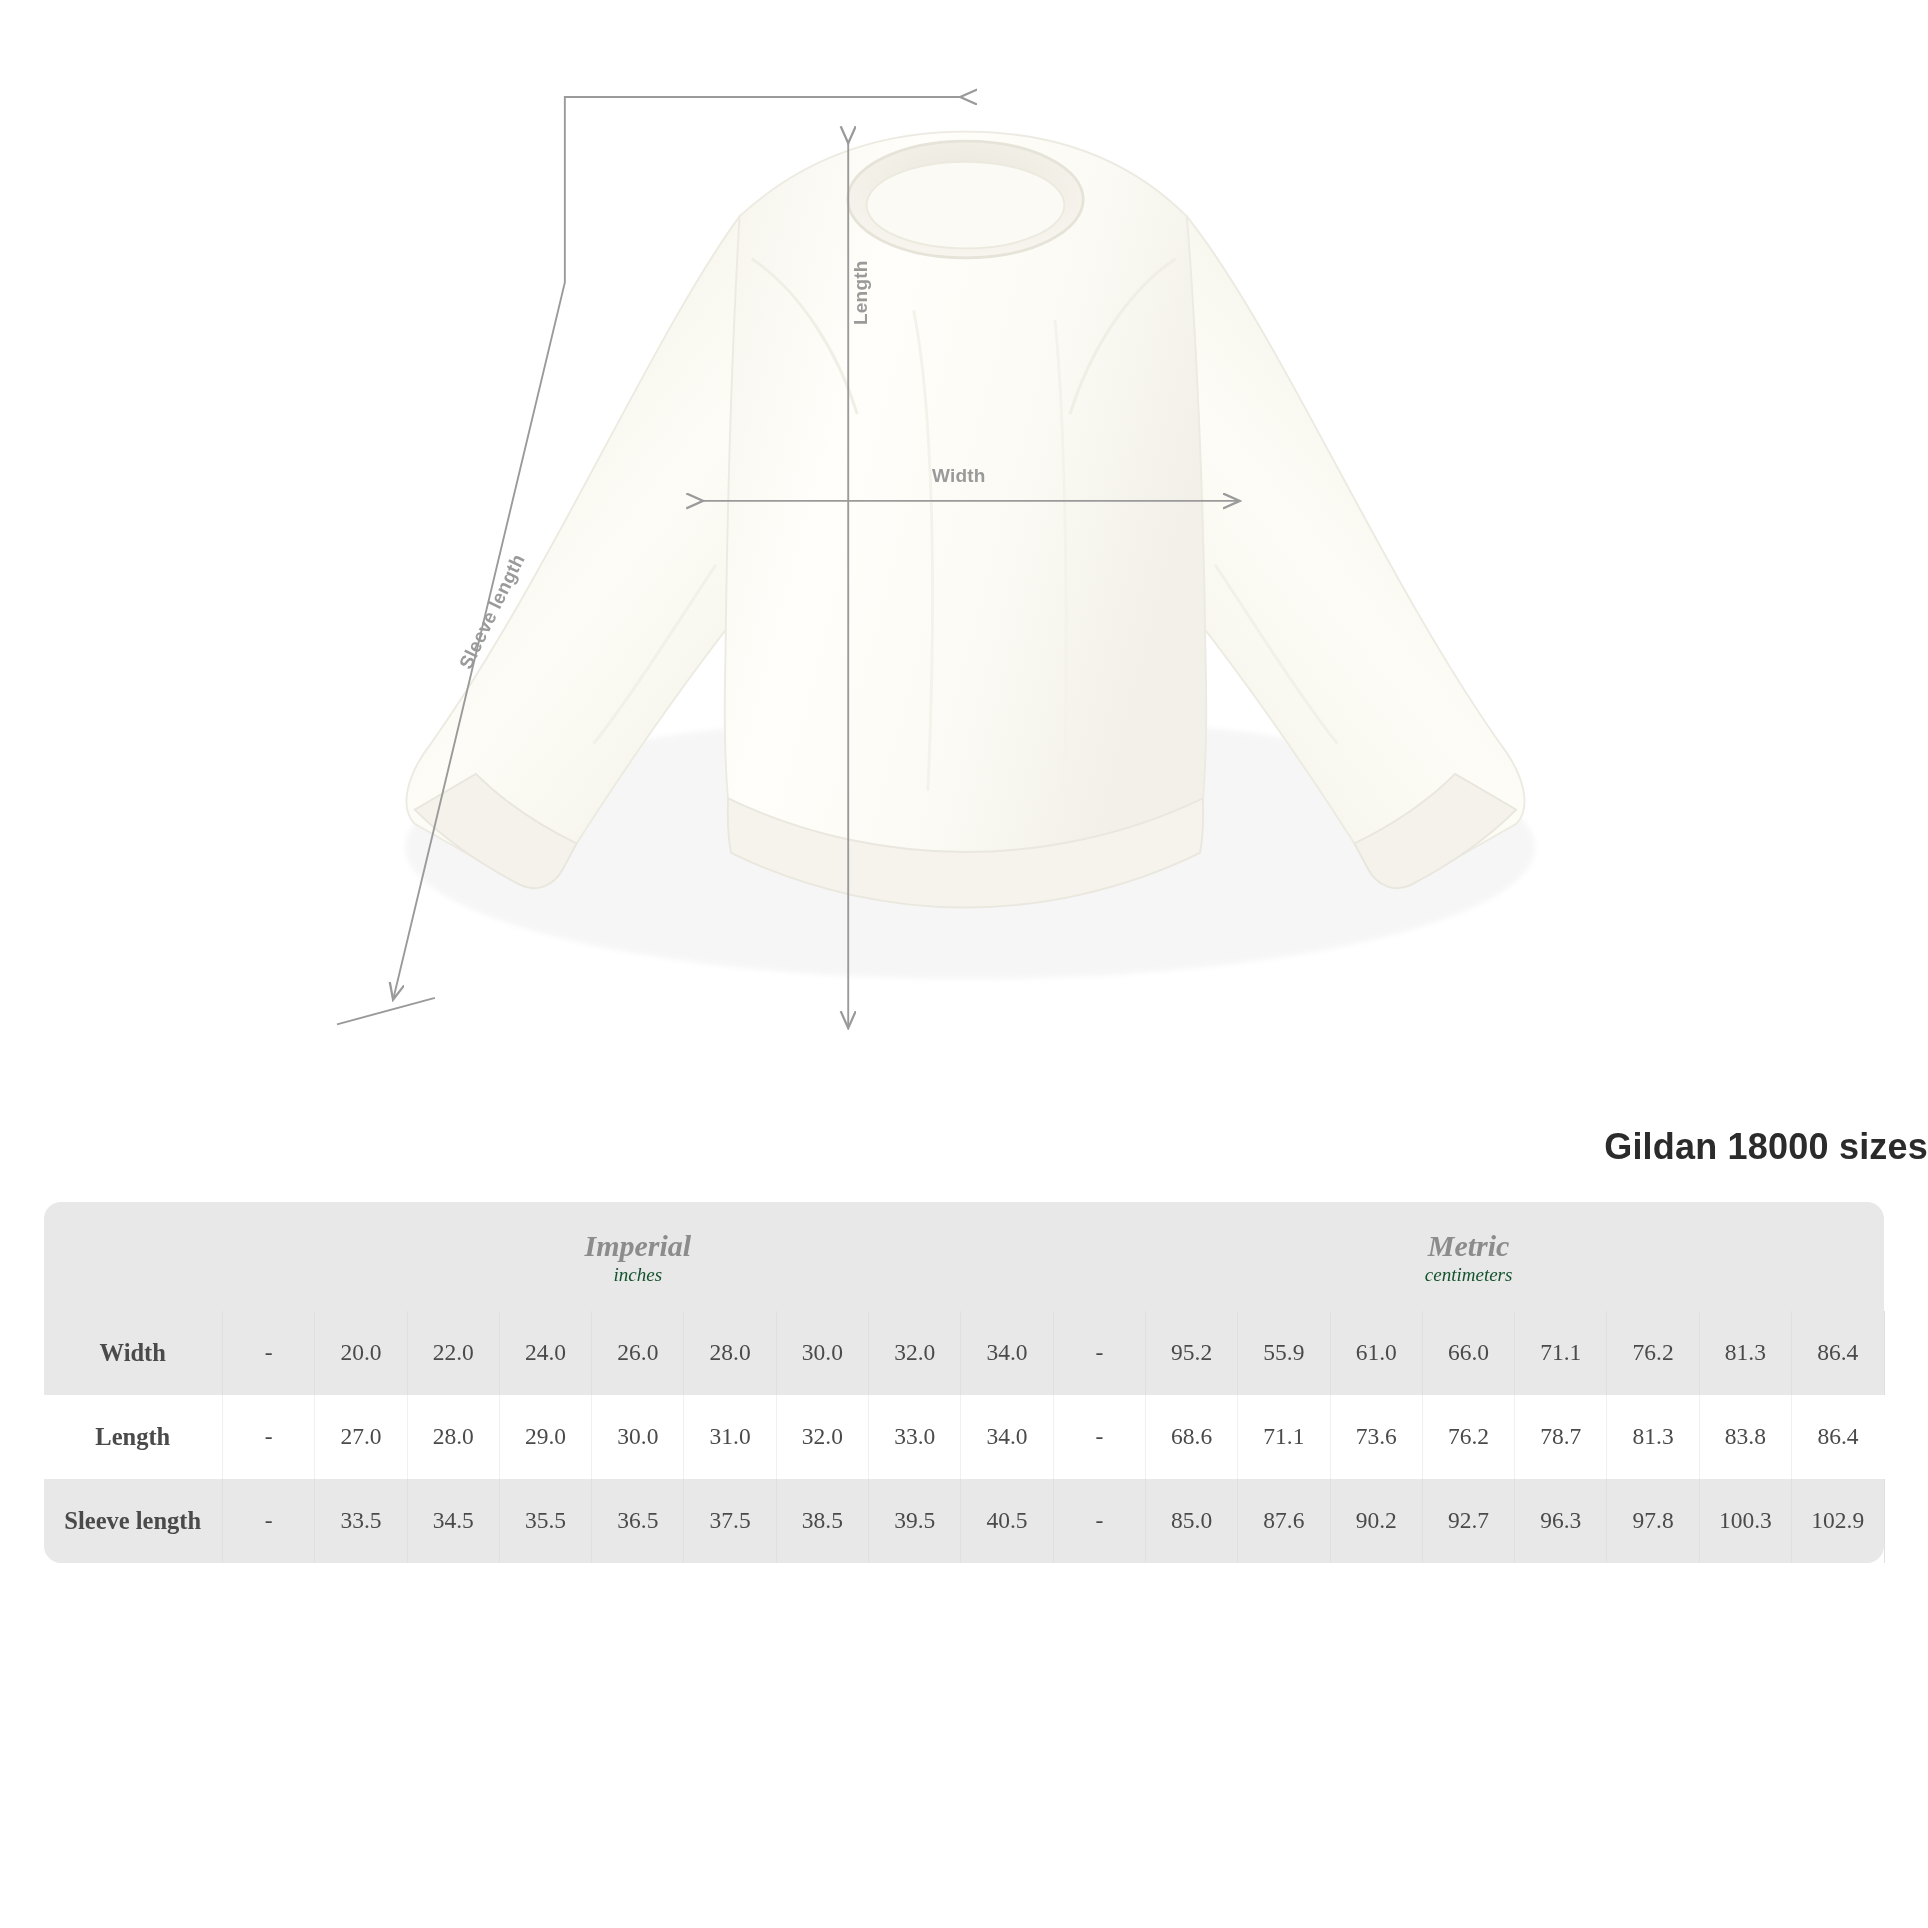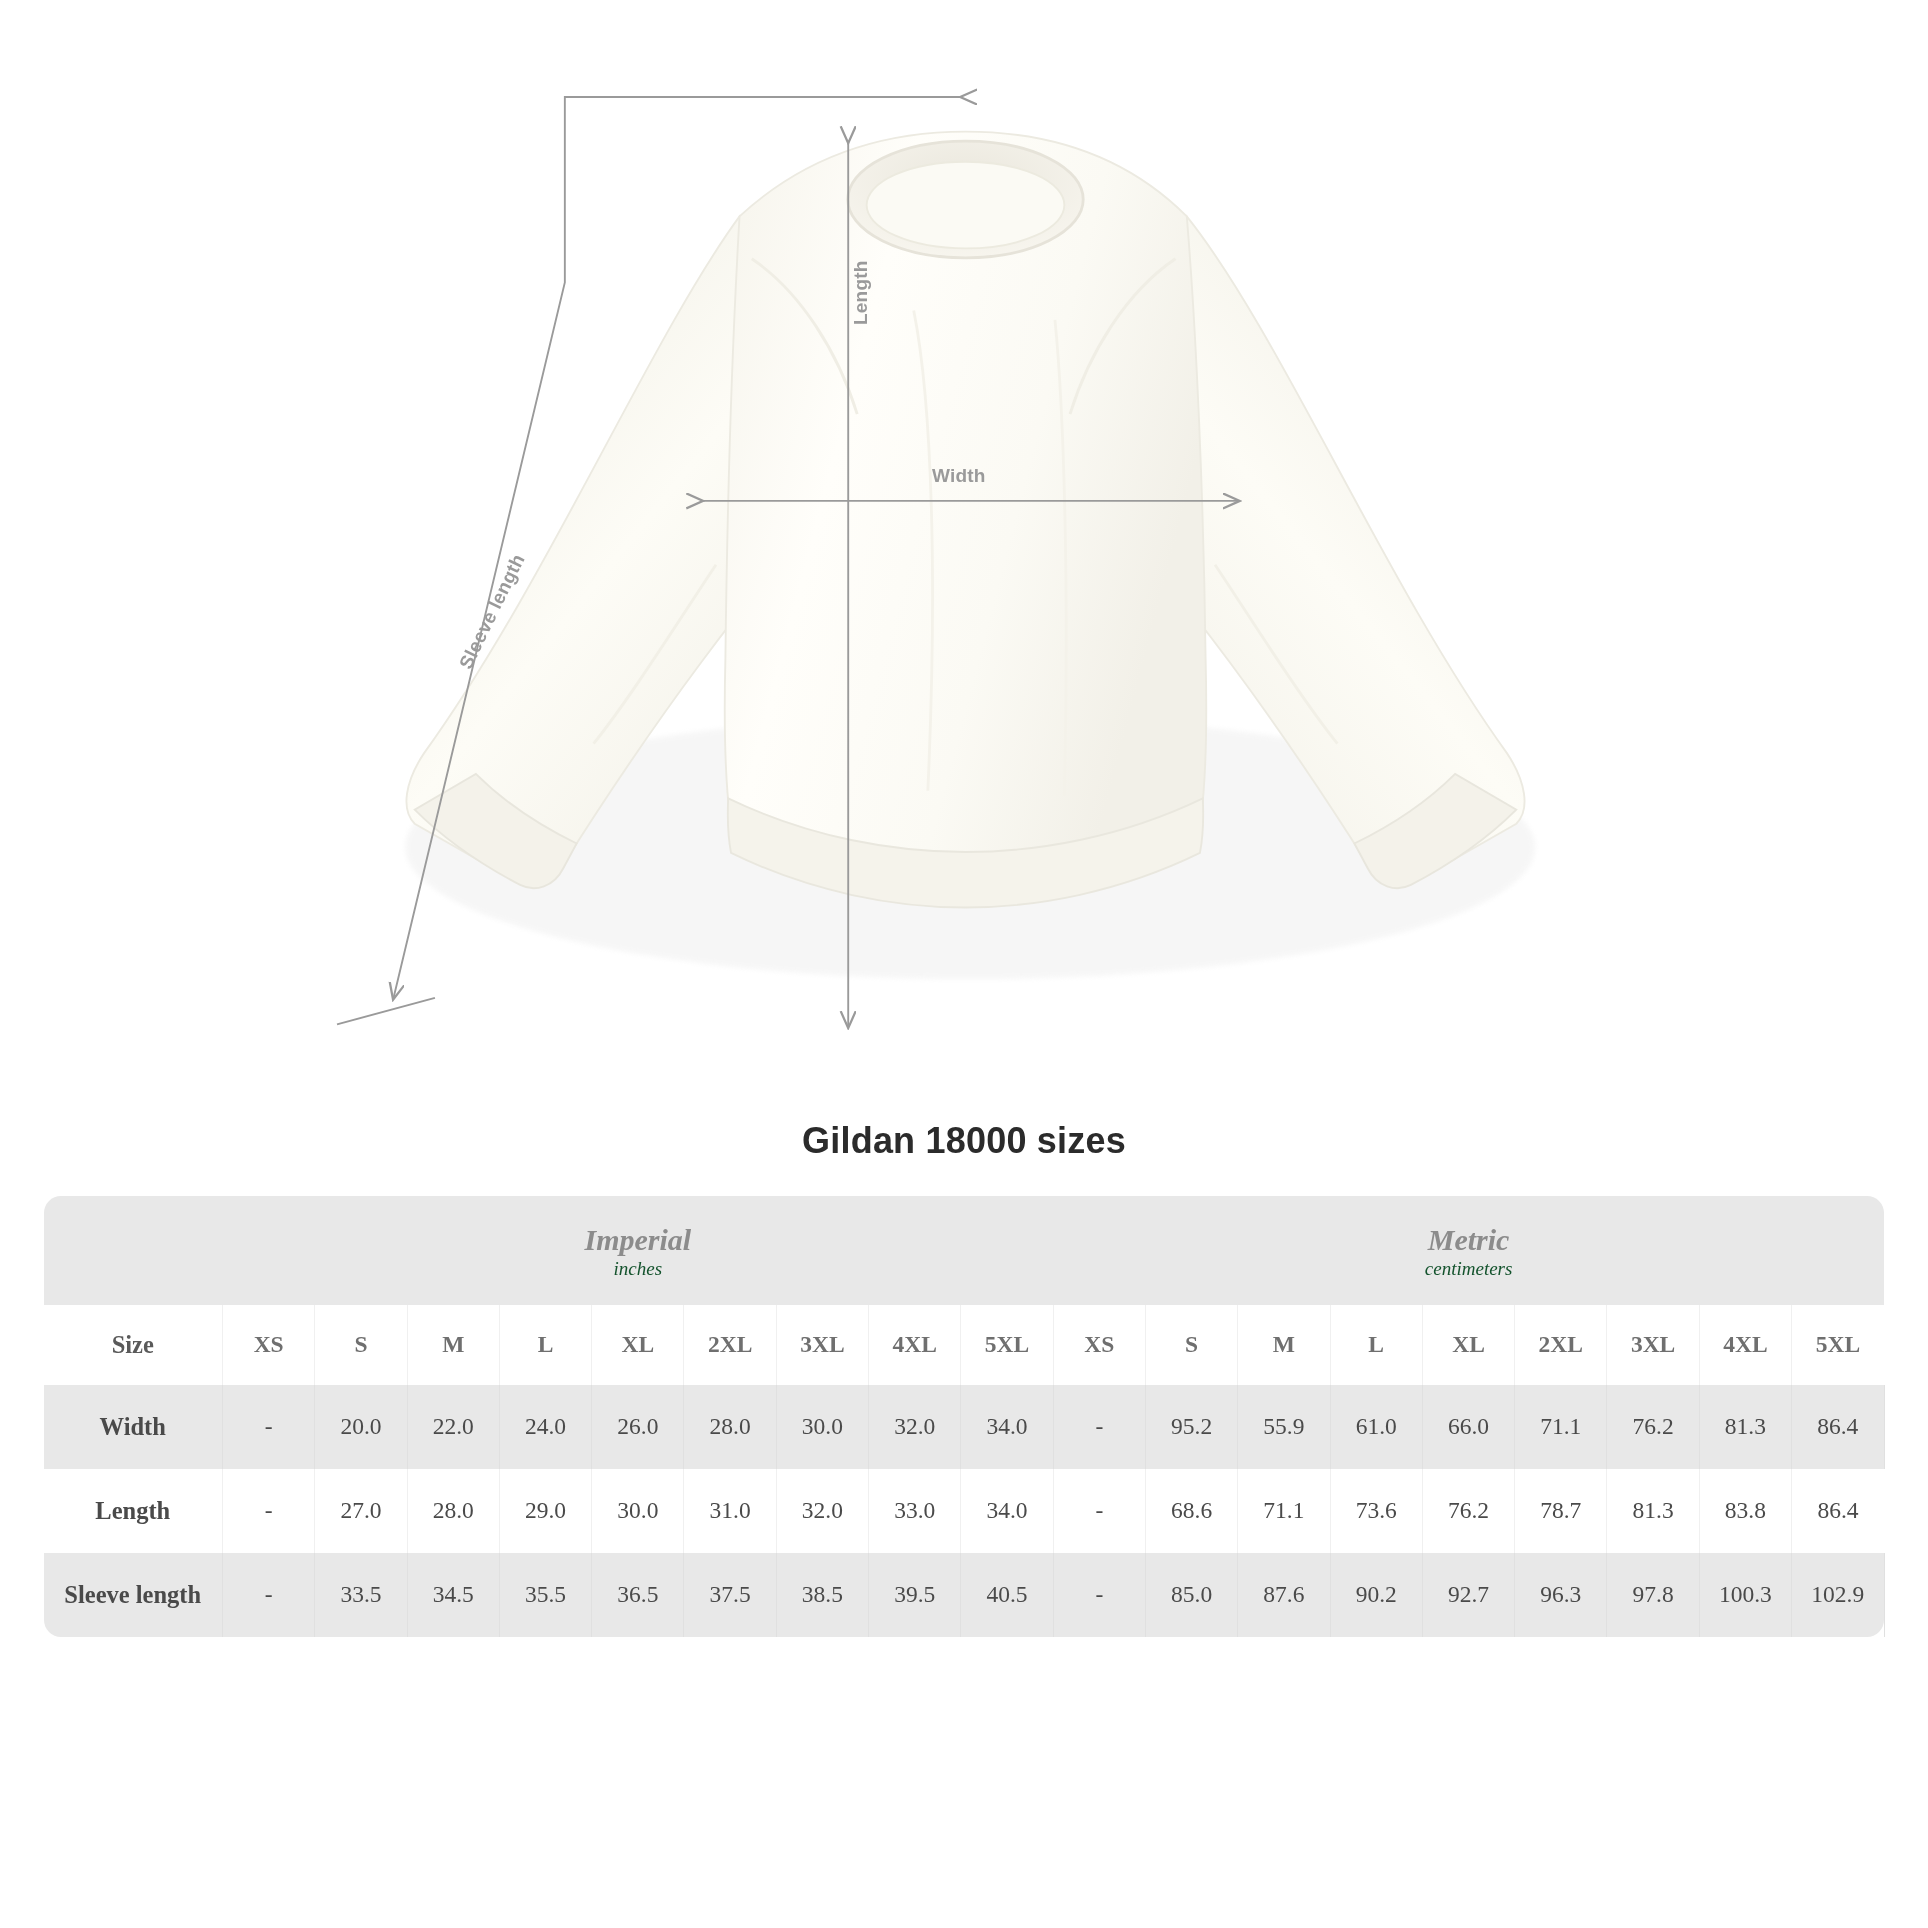--- a/index.html
+++ b/index.html
@@ -62,22 +62,22 @@
   }
   .lbl-sleeve {
     left: 455px;
     top: 663px;
     transform: rotate(-64deg);
     transform-origin: left top;
   }
 
   
   .title-block {
-    text-align: center;
-    margin-top: 9px;
+    text-align: right;
+    margin-top: 15px;
   }
   .chart-title {
     font-size: 36px;
     font-weight: bold;
     color: #2b2b2b;
     margin: 0 0 15px 0;
     letter-spacing: 0.2px;
   }
   .chart-note {
     font-size: 20px;
@@ -245,41 +245,20 @@
         <th class="corner-cell col-label round-tl"></th>
         <th colspan="9">
           <div class="unit-name">Imperial</div>
           <div class="unit-sub">inches</div>
         </th>
         <th colspan="9" class="round-tr">
           <div class="unit-name">Metric</div>
           <div class="unit-sub">centimeters</div>
         </th>
       </tr>
-      <tr class="head-row">
-        <th class="rowlabel col-label">Size</th>
-        <th>XS</th>
-        <th>S</th>
-        <th>M</th>
-        <th>L</th>
-        <th>XL</th>
-        <th>2XL</th>
-        <th>3XL</th>
-        <th>4XL</th>
-        <th>5XL</th>
-        <th>XS</th>
-        <th>S</th>
-        <th>M</th>
-        <th>L</th>
-        <th>XL</th>
-        <th>2XL</th>
-        <th>3XL</th>
-        <th>4XL</th>
-        <th>5XL</th>
-      </tr>
     </thead>
     <tbody>
       <tr class="shaded">
         <td class="rowlabel col-label">Width</td>
         <td>-</td>
         <td>20.0</td>
         <td>22.0</td>
         <td>24.0</td>
         <td>26.0</td>
         <td>28.0</td>

